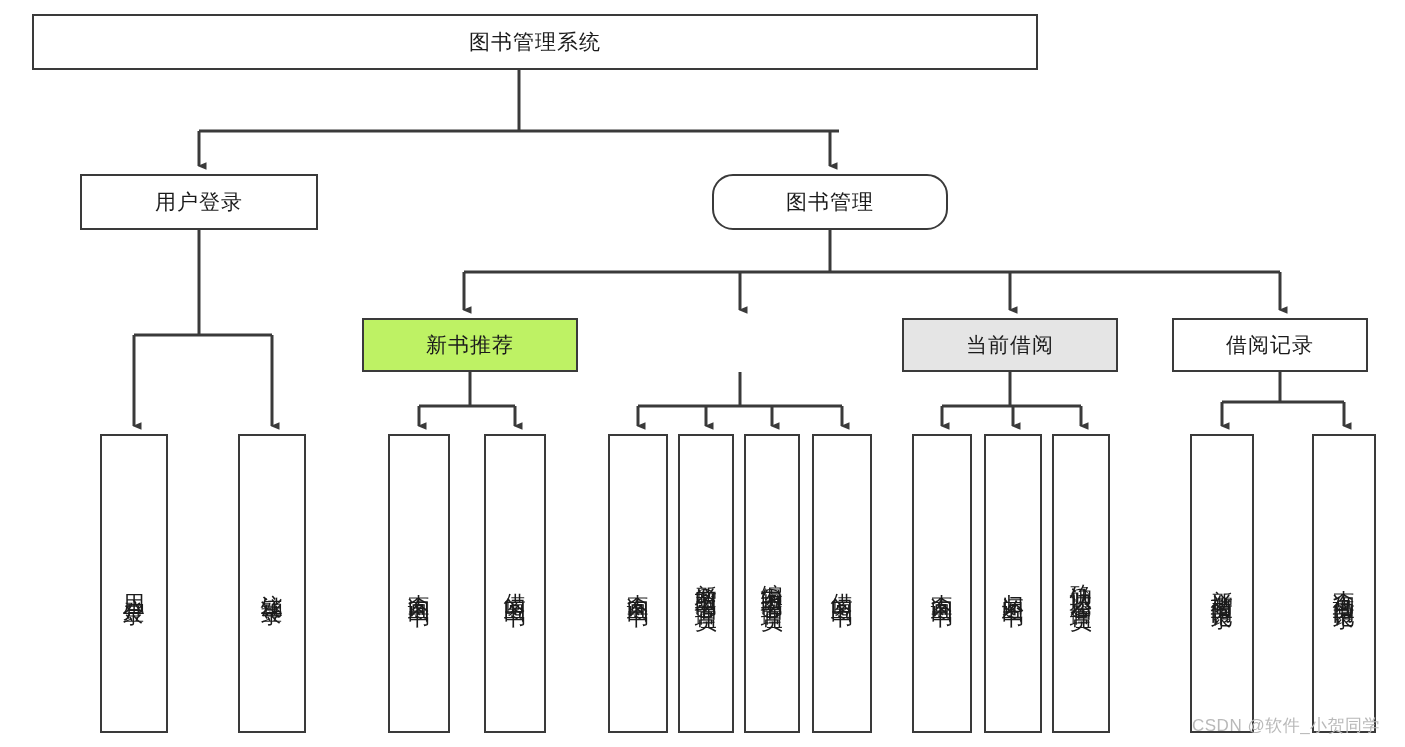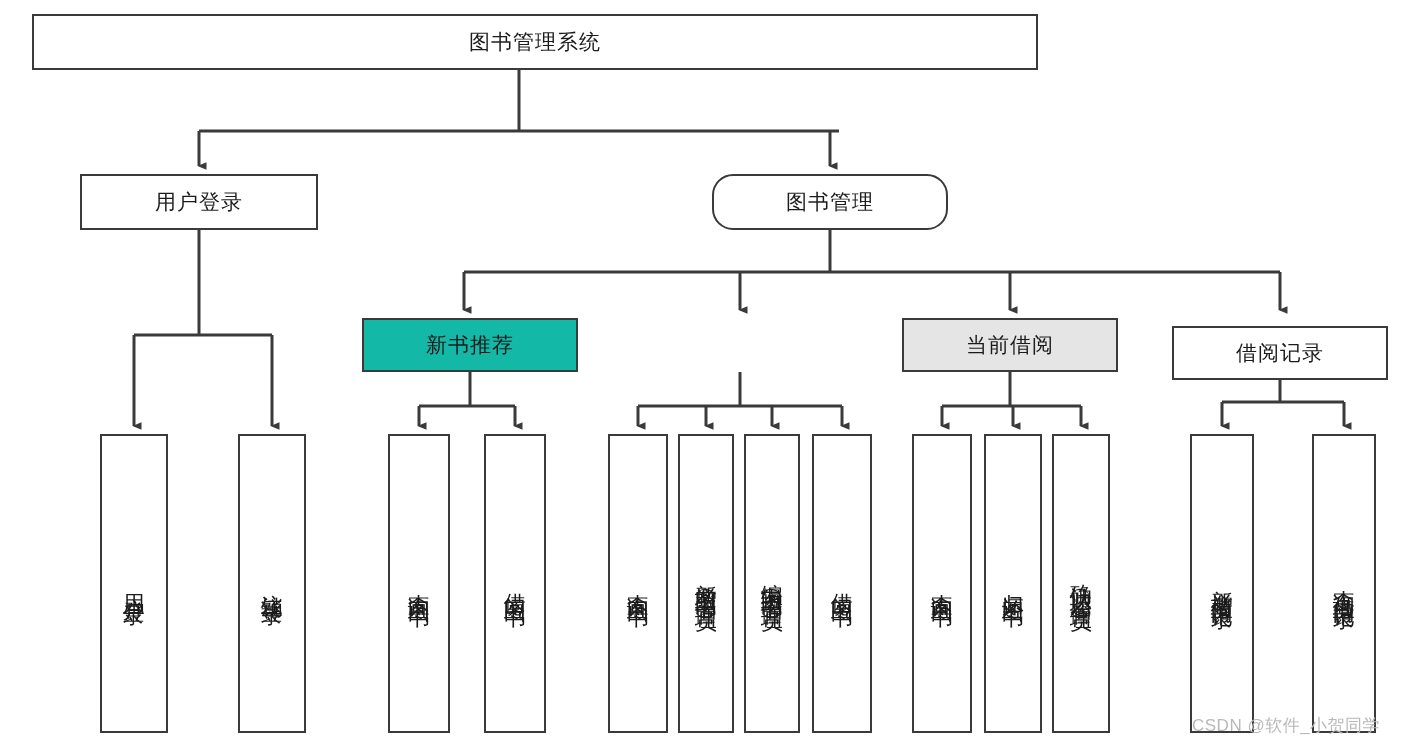--- a/index.html
+++ b/index.html
@@ -124,27 +124,27 @@
     <span>图书管理系统</span>
   </div>
 
   <div class="node h" style="left: 80px; top: 174px; width: 238px; height: 56px; border-color: rgb(58, 58, 58); background: rgb(255, 255, 255); color: rgb(27, 27, 27);">
     <span>用户登录</span>
   </div>
   <div class="node h" style="left: 712px; top: 174px; width: 236px; height: 56px; border-color: rgb(58, 58, 58); background: rgb(255, 255, 255); color: rgb(27, 27, 27); border-radius: 21px;">
     <span>图书管理</span>
   </div>
 
-  <div class="node h" style="left: 362px; top: 318px; width: 216px; height: 54px; border-color: rgb(58, 58, 58); background: #14b8a6; color: rgb(27, 27, 27);">
+  <div class="node h" style="left: 362px; top: 318px; width: 216px; height: 54px; border-color: rgb(58, 58, 58); background: #bef264; color: rgb(27, 27, 27);">
     <span>新书推荐</span>
   </div>
   <div class="node h" style="left: 902px; top: 318px; width: 216px; height: 54px; border-color: rgb(58, 58, 58); background: #e5e5e5; color: rgb(27, 27, 27);">
     <span>当前借阅</span>
   </div>
-  <div class="node h" style="left: 1172px; top: 326px; width: 216px; height: 54px; border-color: rgb(58, 58, 58); background: rgb(255, 255, 255); color: rgb(27, 27, 27);">
+  <div class="node h" style="left: 1172px; top: 318px; width: 196px; height: 54px; border-color: rgb(58, 58, 58); background: rgb(255, 255, 255); color: rgb(27, 27, 27);">
     <span>借阅记录</span>
   </div>
 
   <div class="node v" style="left: 100px; top: 434px; width: 68px; height: 299px; border-color: rgb(58, 58, 58); background: rgb(255, 255, 255); color: rgb(27, 27, 27); padding-top: 140px;">
     <span class="vtext">用户登录</span>
   </div>
   <div class="node v" style="left: 238px; top: 434px; width: 68px; height: 299px; border-color: rgb(58, 58, 58); background: rgb(255, 255, 255); color: rgb(27, 27, 27); padding-top: 140px;">
     <span class="vtext">注销登录</span>
   </div>
   <div class="node v" style="left: 388px; top: 434px; width: 62px; height: 299px; border-color: rgb(58, 58, 58); background: rgb(255, 255, 255); color: rgb(27, 27, 27); padding-top: 140px;">

